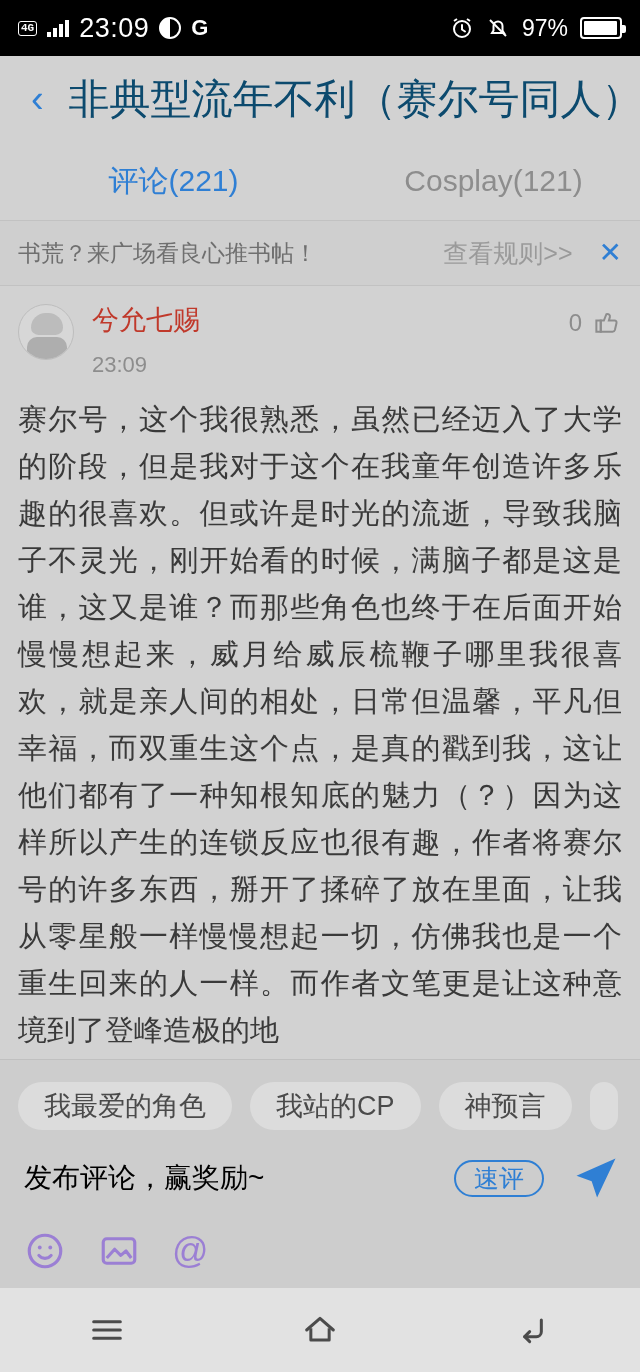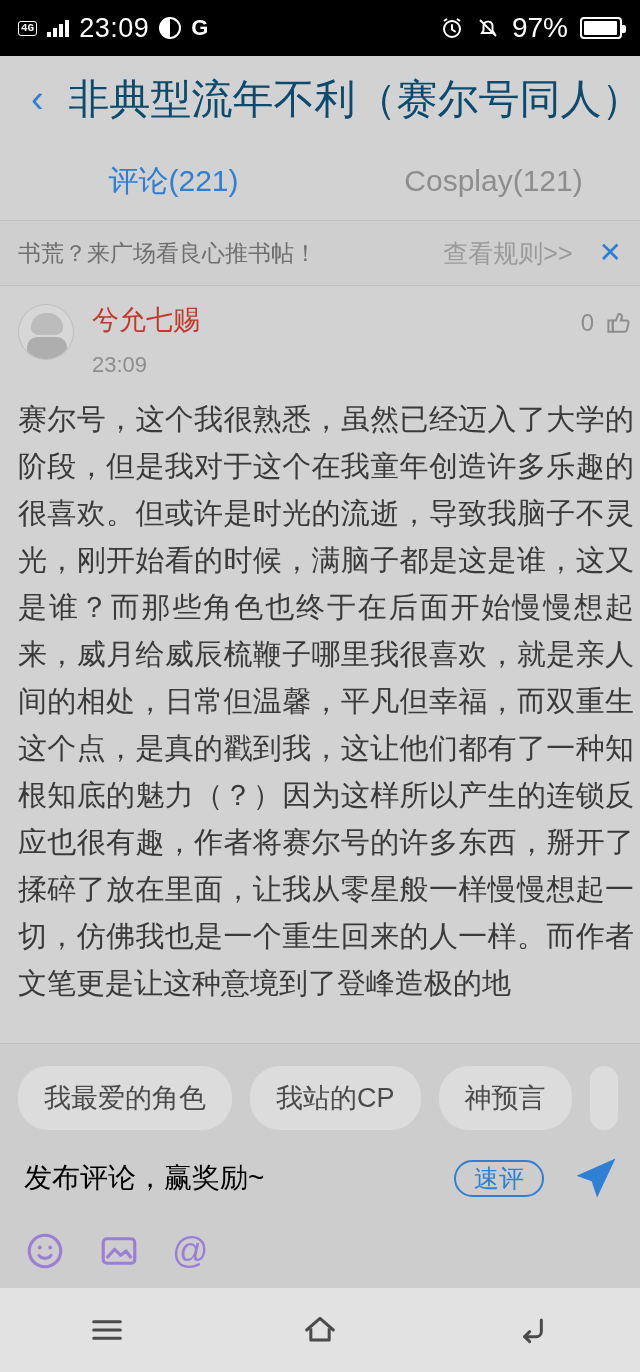--- a/index.html
+++ b/index.html
@@ -43,21 +43,21 @@
   .sig-bars i:nth-child(3) { height: 13px; }
   .sig-bars i:nth-child(4) { height: 17px; }
   .clock { font-size: 27px; letter-spacing: 0.5px; }
   .moon-ico {
     width: 22px; height: 22px; border-radius: 50%;
     background: linear-gradient(90deg, #fff 0 50%, #000 50% 100%);
     border: 2px solid #fff;
   }
   .g-ico { font-size: 22px; font-weight: 600; }
   .ico-svg { display: block; }
-  .battery-pct { font-size: 28px; }
+  .battery-pct { font-size: 23px; }
   .battery {
     width: 42px; height: 22px; border: 2px solid #fff; border-radius: 4px;
     position: relative; padding: 2px;
   }
   .battery::after {
     content: ""; position: absolute; right: -6px; top: 6px;
     width: 4px; height: 8px; background: #fff; border-radius: 0 2px 2px 0;
   }
   .battery i { display: block; height: 100%; background: #fff; border-radius: 1px; }
 
@@ -112,21 +112,21 @@
   .banner-close {
     color: #2f7fd4; font-size: 28px; font-weight: bold;
     margin-left: 26px; line-height: 1;
   }
 
   
   .content {
     flex: 1 1 auto;
     position: relative;
     overflow: hidden;
-    padding: 16px 6px 0 18px;
+    padding: 16px 18px 0 18px;
   }
   .comment-head {
     display: flex; align-items: flex-start;
   }
   .avatar {
     width: 56px; height: 56px; border-radius: 50%;
     background: #d7d7d7;
     border: 1px solid #bdbdbd;
     position: relative;
     overflow: hidden;
@@ -172,21 +172,21 @@
     padding: 22px 18px 16px 18px;
   }
   .chips {
     display: flex; gap: 18px;
     overflow: hidden;
     margin-bottom: 22px;
   }
   .chip {
     background: #dcdcdc;
     border-radius: 30px;
-    padding: 14px 26px;
+    padding: 6px 26px;
     font-size: 27px;
     color: #4a4a4a;
     white-space: nowrap;
     flex: 0 0 auto;
   }
   .chip.cut { max-width: 24px; overflow: hidden; padding-left: 14px; padding-right: 14px; }
   .input-row { display: flex; align-items: center; }
   .comment-input {
     flex: 1 1 auto;
     font-size: 28px;

